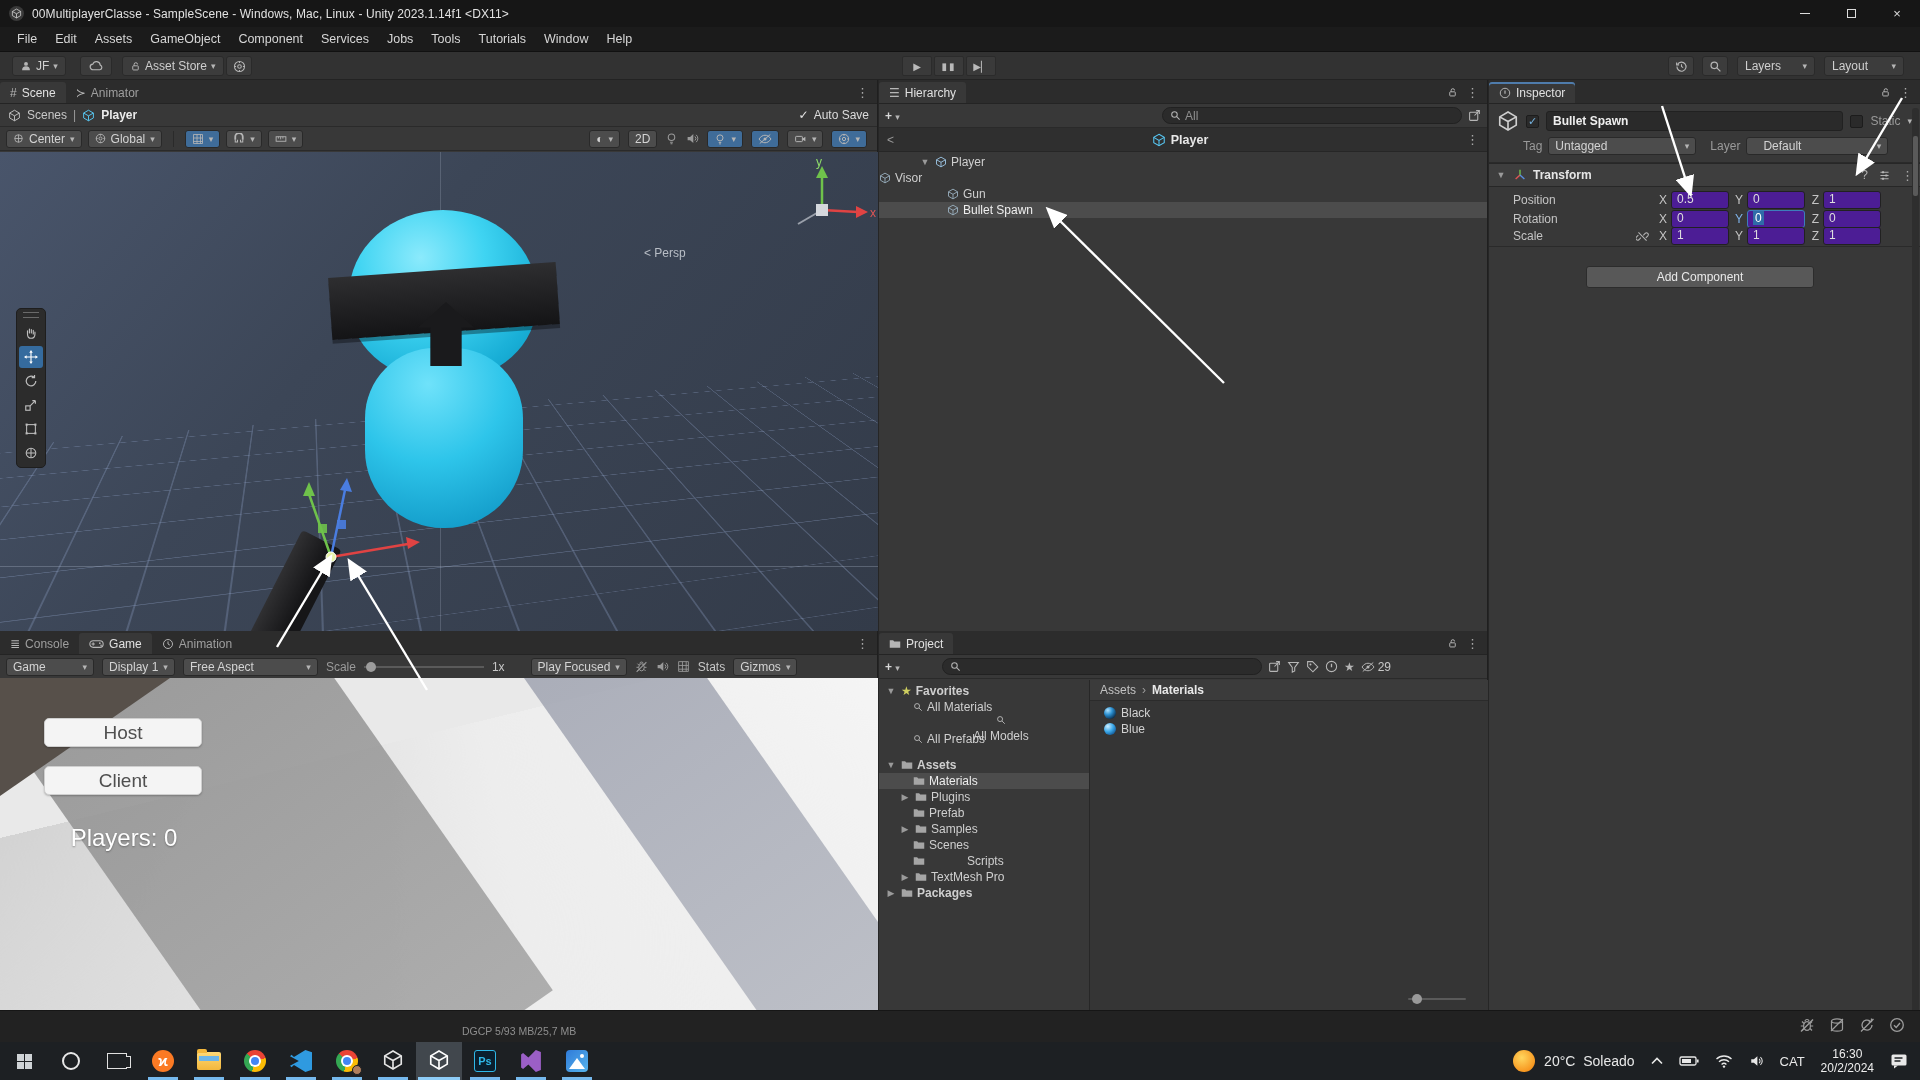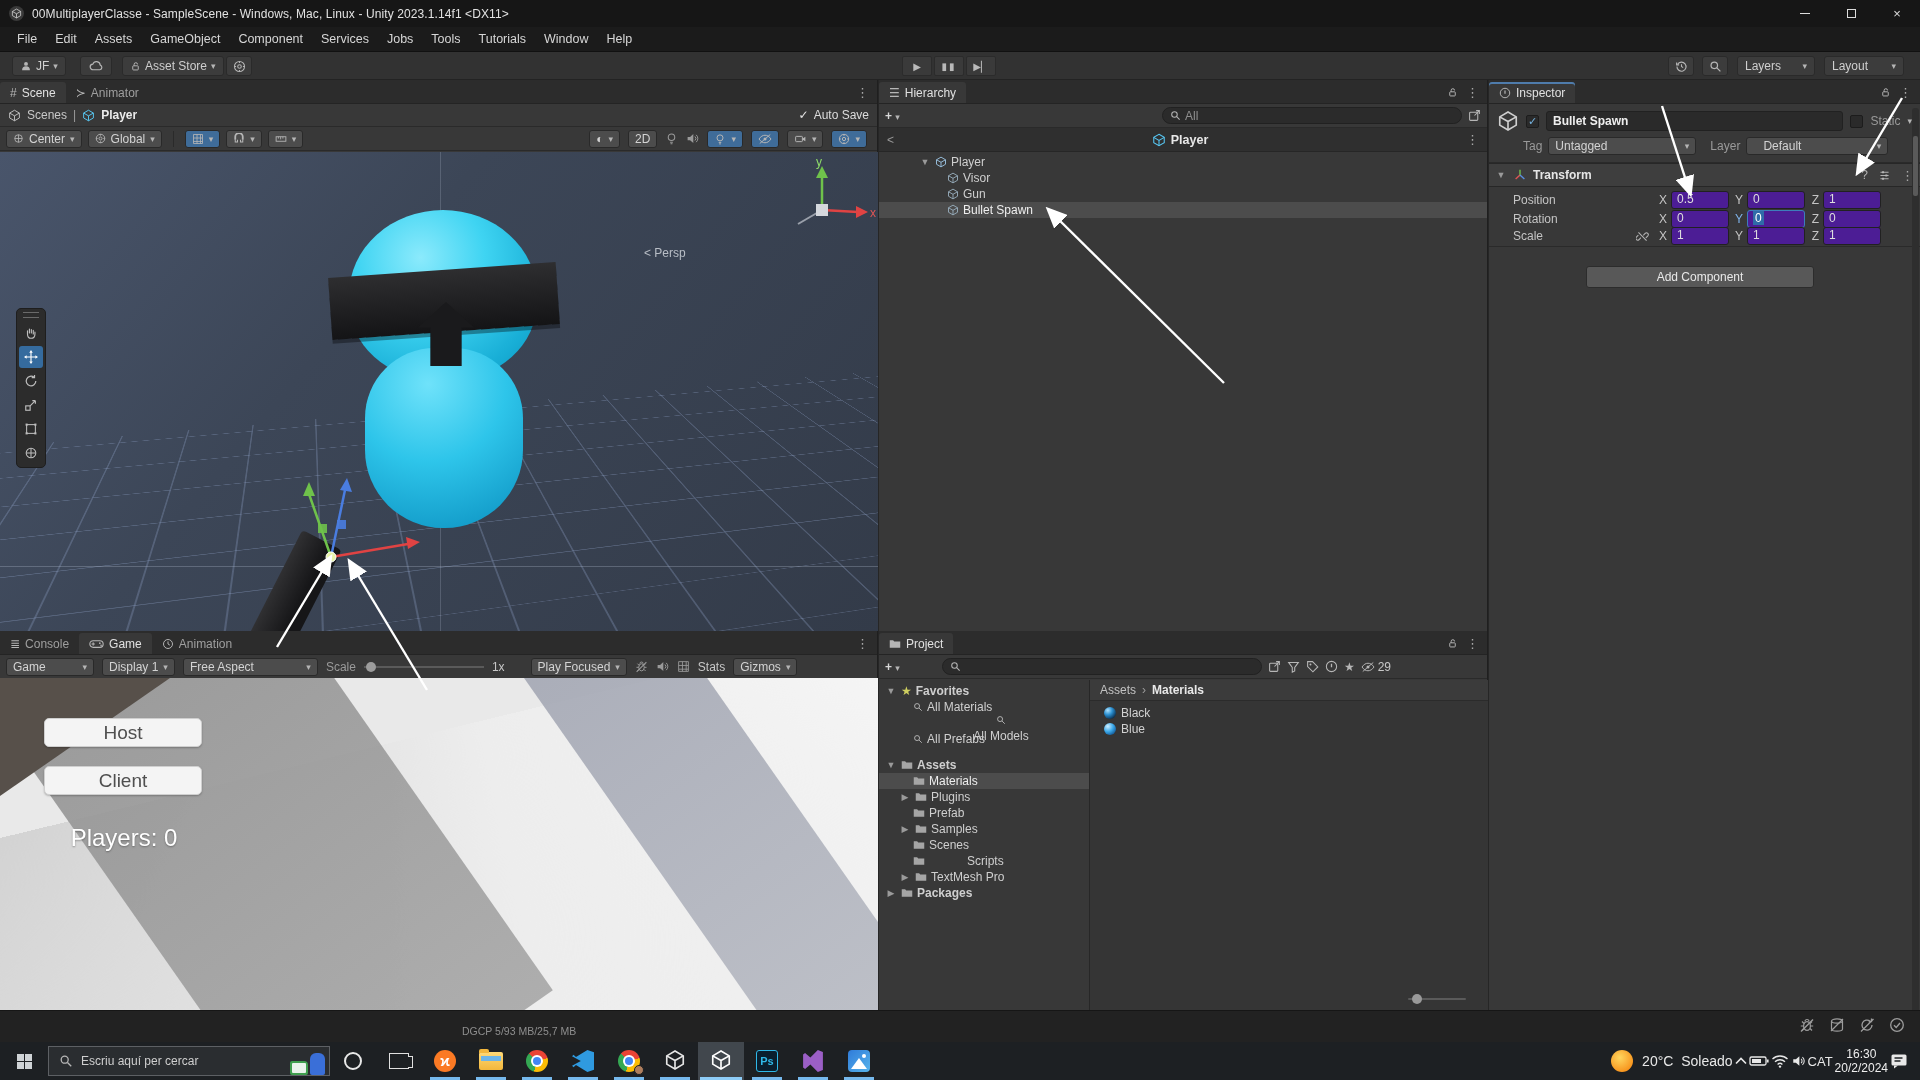--- a/index.html
+++ b/index.html
@@ -142,21 +142,21 @@
   .folder-ico:before { content:""; position:absolute; left:0; top:-3px; width:10px; height:4px; background:#f3b73c; border-radius:2px 2px 0 0; }
   .folder-ico:after { content:""; position:absolute; left:2px; top:4px; right:2px; height:5px; background:#6db5e8; }
   .vscode-ico { width:22px; height:22px; background:#2f9ae0; clip-path:polygon(70% 0,100% 10%,100% 90%,70% 100%,18% 68%,7% 78%,0 72%,40% 50%,0 28%,7% 22%,18% 32%); }
   .vs-ico { width:22px; height:22px; background:#9b5fc6; clip-path:polygon(72% 0,95% 9%,95% 91%,72% 100%,38% 66%,14% 86%,5% 80%,5% 20%,14% 14%,38% 34%); }
   .ps-ico { width:22px; height:22px; background:#0a1f2e; border:1px solid #2fb8e8; border-radius:3px; color:#2fb8e8; font-weight:bold; font-size:11px; display:flex; align-items:center; justify-content:center; }
   .photos-ico { width:22px; height:22px; border-radius:4px; background:linear-gradient(135deg,#2f7bd9,#57b4ec); position:relative; overflow:hidden; }
   .photos-ico:before { content:""; position:absolute; left:3px; bottom:3px; width:0; height:0; border-left:8px solid transparent; border-right:8px solid transparent; border-bottom:11px solid #fff; }
   .photos-ico:after { content:""; position:absolute; right:4px; top:4px; width:4px; height:4px; border-radius:50%; background:#fff; }
   .hub-cube { color:#e6e6e6; }
   .sun-ico { width:22px; height:22px; border-radius:50%; background:radial-gradient(circle at 40% 35%,#ffd65e,#f7941d 75%); }
-  .tray { margin-left:auto; display:flex; align-items:center; gap:2px; padding-right:12px; color:#e8e8e8; }
+  .tray { margin-left:auto; display:flex; align-items:center; gap:16px; padding-right:12px; color:#e8e8e8; }
   .clockblock { text-align:center; font-size:12px; line-height:14px; color:#eee; }
 
   
   .annotations { position:absolute; left:0; top:0; width:1920px; height:1080px; pointer-events:none; z-index:50; }
   .dim { color:#9a9a9a; }
   .b { font-weight:bold; }
 </style>
 </head>
 <body>
 
@@ -750,21 +750,21 @@
     <div style="padding-top:2px;">
       <div class="tree-row" style="padding-left:40px;">
         <span class="twist">▼</span>
         <span class="icon" style="color:#9ec7e8">
             <svg width="12" height="12">
               <use href="#sym-cube"></use>
             </svg>
           </span>
         <span>Player</span>
       </div>
-      <div class="tree-row" style="padding-left:68px;">
+      <div class="tree-row" style="">
         <span class="icon" style="color:#9ab0c0">
             <svg width="12" height="12">
               <use href="#sym-cube"></use>
             </svg>
           </span>
         <span>Visor</span>
       </div>
       <div class="tree-row" style="padding-left:68px;">
         <span class="icon" style="color:#9ab0c0">
             <svg width="12" height="12">
@@ -1124,32 +1124,20 @@
     </div>
   </div>
 
   <div class="taskbar">
     <div class="tb-start">
       <span class="winlogo">
           <i></i>
           <i></i>
           <i></i>
           <i></i>
-        </span>
-    </div>
-    <div class="tb-search">
-      <span class="icon">
-          <svg width="14" height="14">
-            <use href="#sym-search"></use>
-          </svg>
-        </span>
-      <span>Escriu aquí per cercar</span>
-      <span class="deco">
-          <span class="deco-book"></span>
-          <span class="deco-pack"></span>
         </span>
     </div>
     <div class="task-ico">
         <span class="circle-ico" style="border:2px solid #e8e8e8; width:18px; height:18px;"></span>
       </div>
     <div class="task-ico">
       <span style="position:relative; width:20px; height:16px; border:1.5px solid #e0e0e0;">
         <i style="position:absolute; right:-5px; top:2px; width:5px; height:12px; background:#1d2023; border:1.5px solid #e0e0e0; border-left:none;"></i>
       </span>
     </div>

